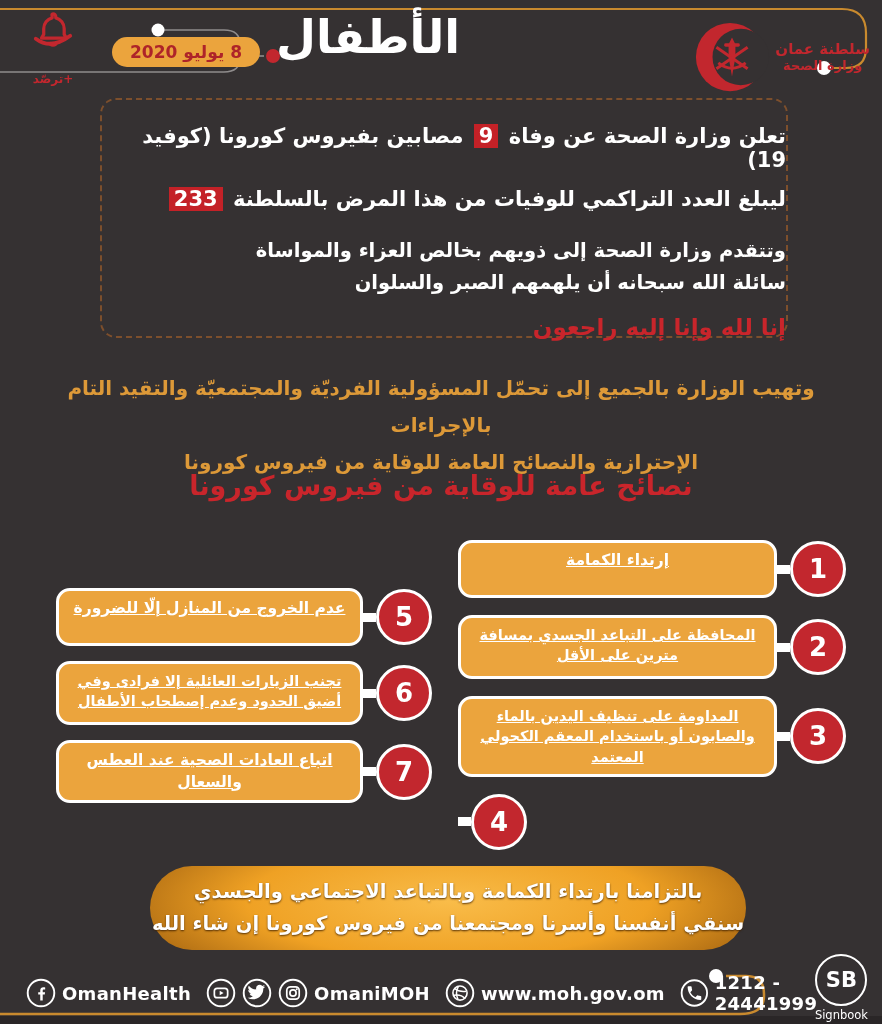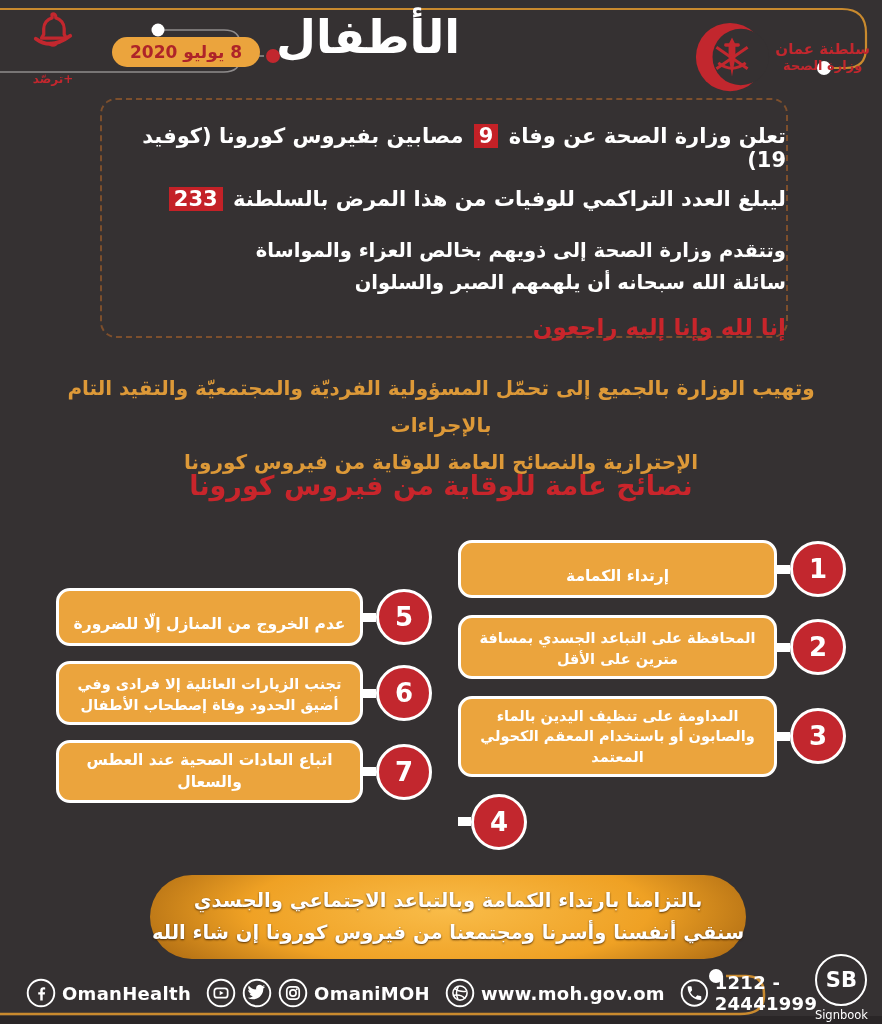--- a/index.html
+++ b/index.html
@@ -48,38 +48,39 @@
   .tips-heading{
     position:absolute;left:0;right:0;top:470px;text-align:center;
     color:#c9252b;font-size:27px;font-weight:bold;direction:rtl;
   }
   .col-right{position:absolute;right:36px;top:540px;width:388px;display:flex;flex-direction:column;gap:17px;}
   .col-left{position:absolute;left:56px;top:588px;width:376px;display:flex;flex-direction:column;gap:15px;}
   .tip-row{display:flex;direction:ltr;align-items:center;}
   .tip-box{
     flex:1;background:#eba43d;border:3px solid #ffffff;border-radius:14px;
     color:#ffffff;font-weight:bold;text-align:center;font-size:15.5px;line-height:1.4;
-    display:flex;align-items:flex-end;justify-content:center;padding:7px 10px;direction:rtl;
+    display:flex;align-items:flex-start;justify-content:center;padding:7px 10px;direction:rtl;
     box-sizing:border-box;
+    text-decoration:underline;
   }
   .tip-box.h1{min-height:58px;}
   .tip-box.h2{min-height:64px;font-size:14.5px;}
   .tip-conn{width:13px;height:9px;background:#ffffff;flex:0 0 auto;}
   .tip-num{
     width:50px;height:50px;border-radius:50%;background:#c2272e;border:3px solid #ffffff;
     color:#ffffff;font-size:26px;font-weight:bold;display:flex;align-items:center;
     justify-content:center;flex:0 0 auto;
   }
   
   .banner{
     position:absolute;left:150px;right:136px;top:866px;height:84px;border-radius:44px;
     background:radial-gradient(ellipse 65% 130% at 50% 42%, #f9bc49 0%, #efa124 52%, #b26f14 84%, #6e440e 100%);
     display:flex;flex-direction:column;align-items:center;justify-content:center;
     color:#ffffff;font-weight:bold;font-size:19.5px;line-height:1.62;text-align:center;
-    direction:rtl;text-shadow:0 1px 2px rgba(60,30,0,.85);margin-top:9px;
+    direction:rtl;text-shadow:0 1px 2px rgba(60,30,0,.85);
   }
   
   .footer{
     position:absolute;left:26px;top:972px;height:42px;display:flex;align-items:center;
     gap:15px;color:#ffffff;direction:ltr;
   }
   .fgroup{display:flex;align-items:center;gap:6px;font-size:18px;font-weight:bold;letter-spacing:.3px;}
   .ficon{display:block;}
   .sb{position:absolute;right:14px;top:954px;text-align:left;color:#ffffff;z-index:3;}
   .sb-circle{
@@ -188,21 +189,21 @@
   <div class="col-left">
     <div class="tip-row">
       <div class="tip-box h1">
           <span>عدم الخروج من المنازل إلّا للضرورة</span>
         </div>
       <div class="tip-conn"></div>
       <div class="tip-num">5</div>
     </div>
     <div class="tip-row">
       <div class="tip-box h2">
-          <span>تجنب الزيارات العائلية إلا فرادى وفي أضيق الحدود وفاة إصطحاب الأطفال</span>
+          <span>تجنب الزيارات العائلية إلا فرادى وفي أضيق الحدود وعدم إصطحاب الأطفال</span>
         </div>
       <div class="tip-conn"></div>
       <div class="tip-num">6</div>
     </div>
     <div class="tip-row">
       <div class="tip-box h1">
           <span>اتباع العادات الصحية عند العطس والسعال</span>
         </div>
       <div class="tip-conn"></div>
       <div class="tip-num">7</div>

